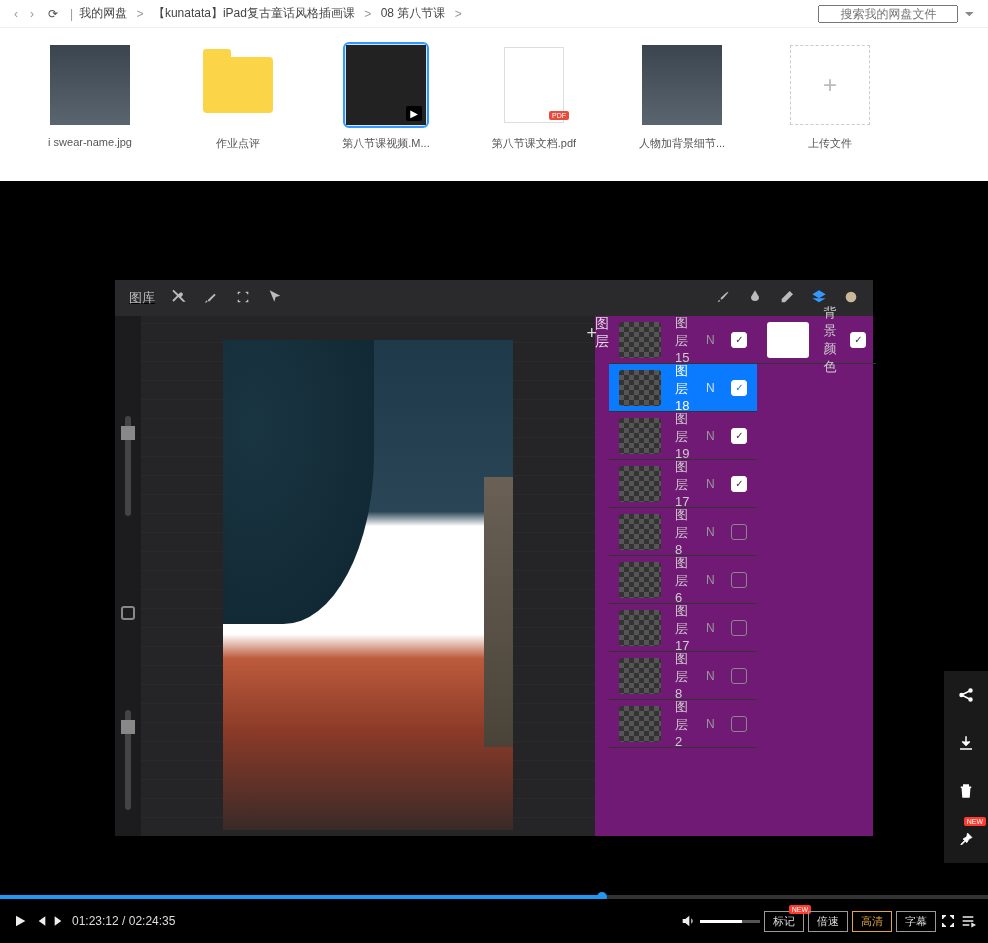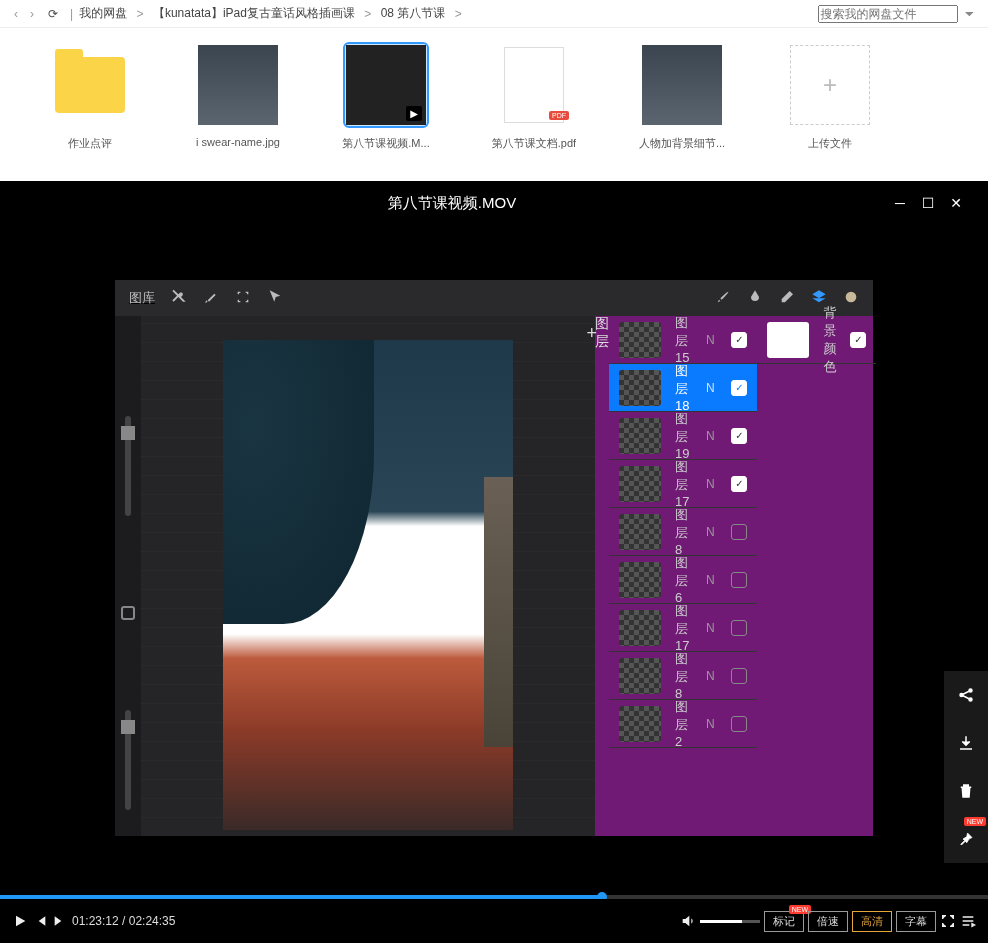--- a/index.html
+++ b/index.html
@@ -4,21 +4,21 @@
 <style>
 * { margin: 0; padding: 0; box-sizing: border-box; font-family: -apple-system, "Microsoft YaHei", sans-serif; }
 body { width: 988px; height: 943px; background: #fff; overflow: hidden; position: relative; }
 
 
 .topbar { height: 28px; background: #fff; display: flex; align-items: center; padding: 0 8px; font-size: 12px; color: #333; border-bottom: 1px solid #eee; }
 .topbar .nav-arrow { padding: 0 6px; color: #999; cursor: pointer; }
 .topbar .refresh { padding: 0 8px; color: #555; cursor: pointer; }
 .topbar .sep { color: #999; padding: 0 4px; }
 .topbar .crumb { color: #444; cursor: pointer; padding: 0 2px; }
-.topbar .search { margin-left: auto; color: #6d28d9; font-size: 12px; width: 140px; }
+.topbar .search { margin-left: auto; color: #6d28d9; font-size: 12px; width: 140px; text-align: center; }
 .topbar .search-icon { color: #888; padding: 0 6px; cursor: pointer; }
 
 
 .filegrid { height: 153px; background: #fff; display: flex; gap: 28px; padding: 14px 30px; }
 .file-item { width: 120px; display: flex; flex-direction: column; align-items: center; gap: 8px; cursor: pointer; }
 .file-thumb { width: 86px; height: 86px; display: flex; align-items: center; justify-content: center; border-radius: 6px; position: relative; }
 .file-item.selected .file-thumb { border: 2px solid #3399ff; background: #cce8ff; }
 .file-item.selected .file-thumb::before { content: "✓"; position: absolute; top: 3px; left: 3px; width: 14px; height: 14px; background: #1890ff; color: #fff; border-radius: 50%; font-size: 10px; display: flex; align-items: center; justify-content: center; }
 .file-label { font-size: 11px; color: #555; text-align: center; max-width: 110px; overflow: hidden; text-overflow: ellipsis; white-space: nowrap; }
 .folder-icon { width: 70px; height: 56px; background: #fbd448; border-radius: 4px; position: relative; }
@@ -104,63 +104,57 @@
   <span class="sep">&nbsp;&gt;&nbsp;</span>
   <span class="crumb">08 第八节课</span>
   <span class="sep">&nbsp;&gt;</span>
   <input class="search" placeholder="搜索我的网盘文件" style="">
   <span class="search-icon">⏷</span>
 </div>
 
 <div class="filegrid">
   <div class="file-item">
     <div class="file-thumb">
+        <div class="img-thumb"></div>
+      </div>
+    <div class="file-label">i swear-name.jpg</div>
+  </div>
+  <div class="file-item">
+    <div class="file-thumb">
         <div class="folder-icon"></div>
       </div>
     <div class="file-label">作业点评</div>
   </div>
+  <div class="file-item selected">
+    <div class="file-thumb">
+        <div class="vid-thumb"></div>
+      </div>
+    <div class="file-label">第八节课视频.M...</div>
+  </div>
+  <div class="file-item">
+    <div class="file-thumb">
+        <div class="pdf-thumb"></div>
+      </div>
+    <div class="file-label">第八节课文档.pdf</div>
+  </div>
   <div class="file-item">
     <div class="file-thumb">
         <div class="img-thumb"></div>
       </div>
-    <div class="file-label">i swear-name.jpg</div>
-  </div>
-  <div class="file-item selected">
-    <div class="file-thumb">
-        <div class="vid-thumb"></div>
-      </div>
-    <div class="file-label">第八节课视频.M...</div>
-  </div>
-  <div class="file-item">
-    <div class="file-thumb">
-        <div class="pdf-thumb"></div>
-      </div>
-    <div class="file-label">第八节课文档.pdf</div>
-  </div>
-  <div class="file-item">
-    <div class="file-thumb">
-        <div class="img-thumb"></div>
-      </div>
     <div class="file-label">人物加背景细节...</div>
   </div>
   <div class="file-item">
     <div class="file-thumb">
         <div class="upload-thumb">+</div>
       </div>
     <div class="file-label">上传文件</div>
   </div>
 </div>
 
 <div class="player">
-  <div class="titlebar">
-    <span class="title">第八节课视频.MOV</span>
-    <span class="win-btn">─</span>
-    <span class="win-btn">☐</span>
-    <span class="win-btn">✕</span>
-  </div>
 
   <div class="video-area">
     <div class="procreate">
       <div class="pc-toolbar">
         <span class="pc-tool">图库</span>
         <span class="pc-tool"><svg viewBox="0 0 24 24">
               <path d="M22 19l-7-7 2-2c1-1 1-3 0-4s-3-1-4 0l-2 2-7-7-2 2 7 7-7 7 2 2 7-7 7 7z"></path>
             </svg></span>
         <span class="pc-tool"><svg viewBox="0 0 24 24">
               <path d="M7 17l10-10 2 2-10 10z M3 21l2-4 2 2z"></path>

